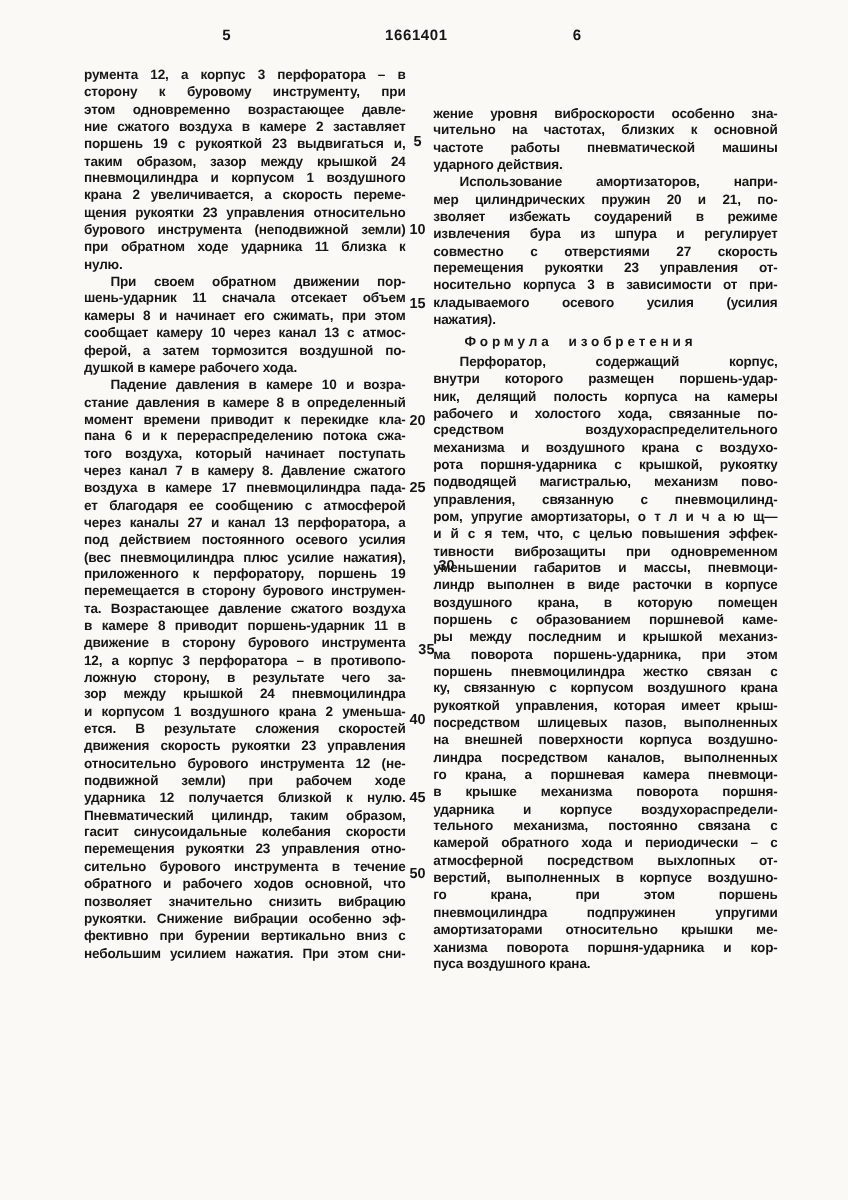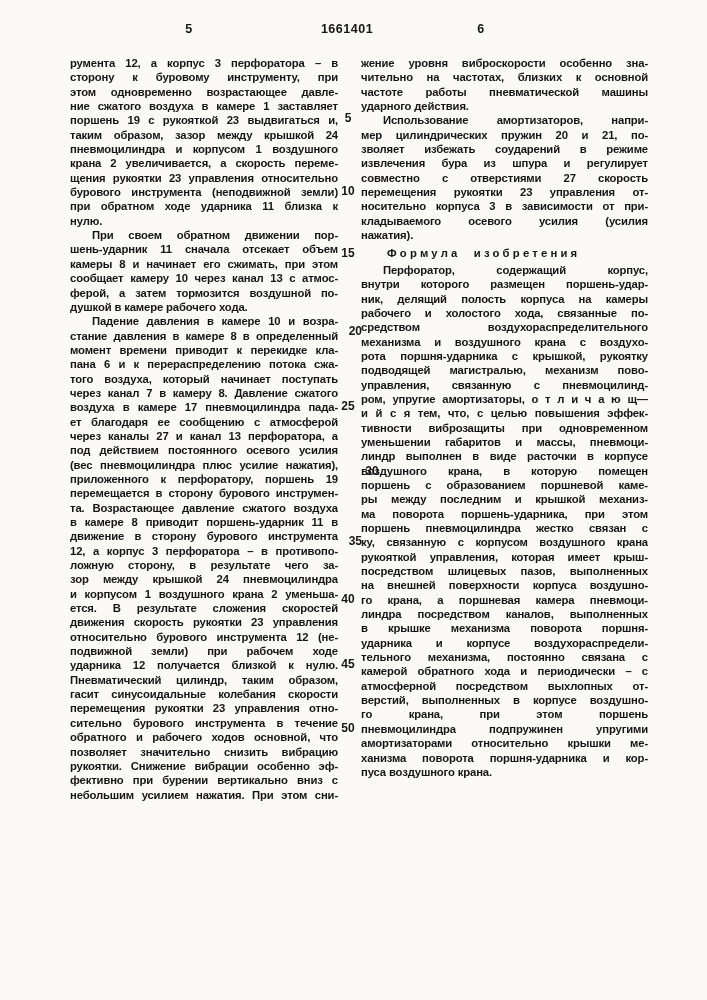--- a/index.html
+++ b/index.html
@@ -31,21 +31,21 @@
   .hnum-right { left: 481px; }
 
   
   .col {
     position: absolute;
     top: 56px;
     font-size: 11.3px;
     letter-spacing: -0.15px;
   }
   .col-left  { left: 70px;  width: 268px; }
-  .col-right { left: 361px; width: 287px; }
+  .col-right { left: 361px; width: 287px; margin-top: 32px; }
 
   .para { margin: 0; }
   .ln {
     height: 14.35px;
     line-height: 14.35px;
     text-align: justify;
     text-align-last: justify;
     overflow: hidden;
     white-space: nowrap;
   }
@@ -82,21 +82,21 @@
     <span class="hnum-left">5</span>
     <span class="hnum-pat">1661401</span>
     <span class="hnum-right">6</span>
   </div>
 
   <div class="col col-left" id="col-left">
       <div class="para">
         <div class="ln">румента 12, а корпус 3 перфоратора – в</div>
         <div class="ln">сторону к буровому инструменту, при</div>
         <div class="ln">этом одновременно возрастающее давле-</div>
-        <div class="ln">ние сжатого воздуха в камере 1 заставляет</div>
+        <div class="ln">ние сжатого воздуха в камере 2 заставляет</div>
         <div class="ln">поршень 19 с рукояткой 23 выдвигаться и,</div>
         <div class="ln">таким образом, зазор между крышкой 24</div>
         <div class="ln">пневмоцилиндра и корпусом 1 воздушного</div>
         <div class="ln">крана 2 увеличивается, а скорость переме-</div>
         <div class="ln">щения рукоятки 23 управления относительно</div>
         <div class="ln">бурового инструмента (неподвижной земли)</div>
         <div class="ln">при обратном ходе ударника 11 близка к</div>
         <div class="ln end">нулю.</div>
       </div>
       <div class="para">
@@ -180,41 +180,41 @@
         <div class="ln">линдр выполнен в виде расточки в корпусе</div>
         <div class="ln">воздушного крана, в которую помещен</div>
         <div class="ln">поршень с образованием поршневой каме-</div>
         <div class="ln">ры между последним и крышкой механиз-</div>
         <div class="ln">ма поворота поршень-ударника, при этом</div>
         <div class="ln">поршень пневмоцилиндра жестко связан с</div>
         <div class="ln">ку, связанную с корпусом воздушного крана</div>
         <div class="ln">рукояткой управления, которая имеет крыш-</div>
         <div class="ln">посредством шлицевых пазов, выполненных</div>
         <div class="ln">на внешней поверхности корпуса воздушно-</div>
+        <div class="ln">линдра посредством каналов, выполненных</div>
         <div class="ln">го крана, а поршневая камера пневмоци-</div>
-        <div class="ln">линдра посредством каналов, выполненных</div>
         <div class="ln">в крышке механизма поворота поршня-</div>
         <div class="ln">ударника и корпусе воздухораспредели-</div>
         <div class="ln">тельного механизма, постоянно связана с</div>
         <div class="ln">камерой обратного хода и периодически – с</div>
         <div class="ln">атмосферной посредством выхлопных от-</div>
         <div class="ln">верстий, выполненных в корпусе воздушно-</div>
         <div class="ln">го крана, при этом поршень</div>
         <div class="ln">пневмоцилиндра подпружинен упругими</div>
         <div class="ln">амортизаторами относительно крышки ме-</div>
         <div class="ln">ханизма поворота поршня-ударника и кор-</div>
         <div class="ln end">пуса воздушного крана.</div>
       </div>
     </div>
 
   <div id="gutter">
       <div class="gutter-num" style="top: 111px;">5</div>
       <div class="gutter-num" style="top: 184px;">10</div>
       <div class="gutter-num" style="top: 246px;">15</div>
-      <div class="gutter-num" style="top: 324px; text-align: right;">20</div>
+      <div class="gutter-num" style="top: 343px;">20</div>
       <div class="gutter-num" style="top: 399px;">25</div>
       <div class="gutter-num" style="top: 464px; margin-left: 24px;">30</div>
       <div class="gutter-num" style="top: 534px; text-align: right;">35</div>
       <div class="gutter-num" style="top: 592px;">40</div>
       <div class="gutter-num" style="top: 657px;">45</div>
       <div class="gutter-num" style="top: 721px; text-align: center;">50</div>
     </div>
 </div>
 
 </body></html>

